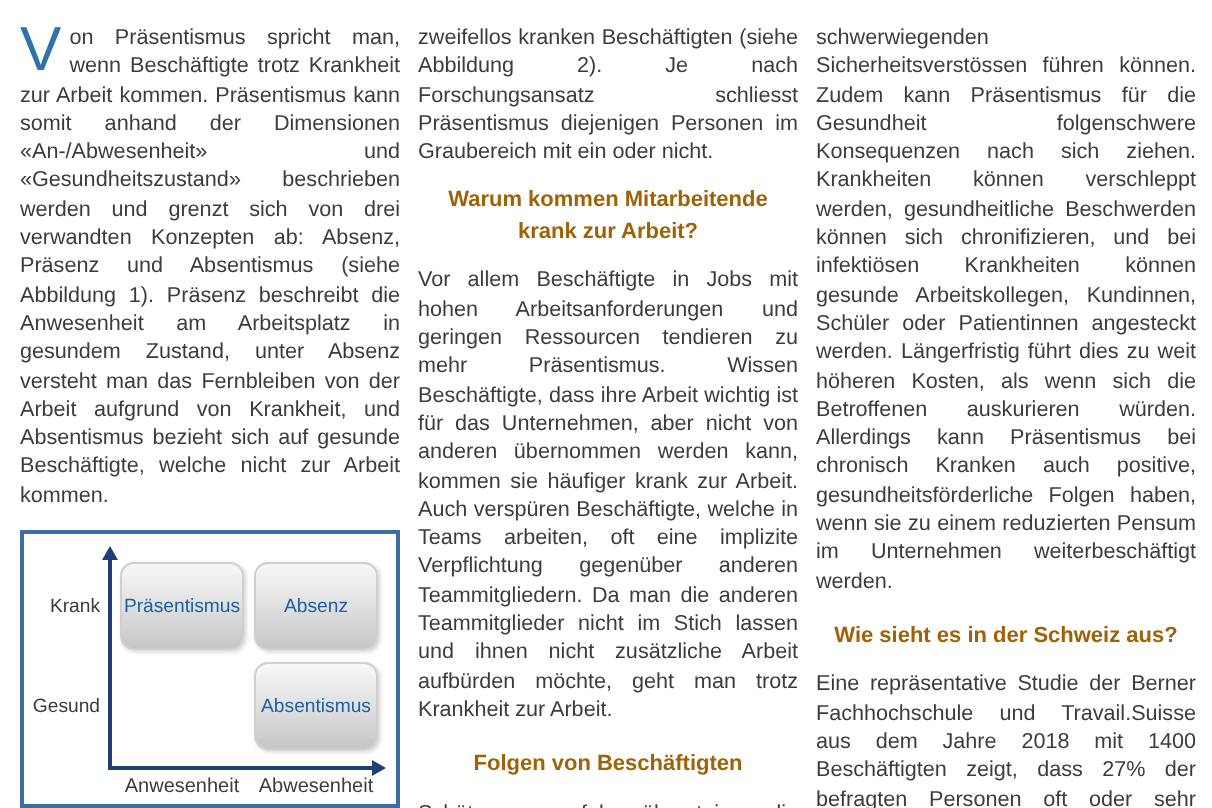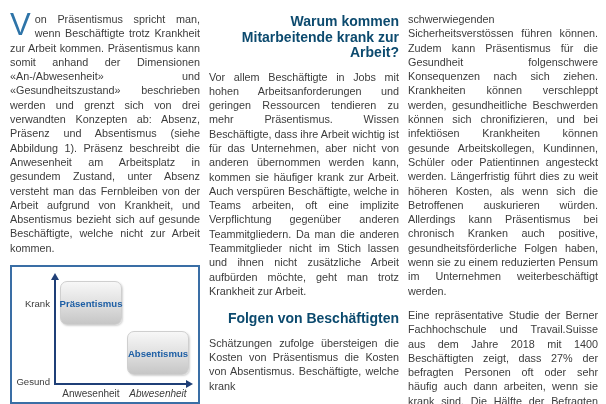--- a/index.html
+++ b/index.html
@@ -17,26 +17,26 @@
   .cols { display: flex; gap: 9px; }
   .col { width: 190px; flex: 0 0 190px; }
   .body-text {
     font-size: 10.8px;
     line-height: 14.3px;
     text-align: justify;
     color: #3c3c3c;
     margin-bottom: 10px;
   }
   .heading {
-    color: #0c4a6e;
-    font-size: 14px;
+    color: #a16207;
+    font-size: 11px;
     line-height: 15.5px;
     font-weight: 600;
     margin: 13px 0 9px 0;
-    text-align: right;
+    text-align: center;
   }
   .dropcap {
     float: left;
     color: #2e74a8;
     font-size: 31px;
     line-height: 25px;
     font-weight: 400;
     padding-right: 4px;
   }
   
@@ -79,45 +79,45 @@
   }
   .cell {
     position: absolute;
     width: 62px; height: 44px;
     border-radius: 7px;
     background: linear-gradient(#f7f7f7 0%, #e3e3e3 45%, #c6c6c6 100%);
     border: 1px solid #cfcfcf;
     box-shadow: 1px 1px 2px rgba(0,0,0,0.18);
     display: flex; align-items: center; justify-content: center;
     color: #1e5fa5;
-    font-weight: bold;
+    font-weight: normal;
     font-size: 9.6px;
   }
   .cell.c00 { left: 48px; top: 14px; }
   .cell.c01 { left: 115px; top: 14px; }
   .cell.c10 { left: 48px; top: 64px; }
   .cell.c11 { left: 115px; top: 64px; }
   .ylab {
     position: absolute;
     left: 0; width: 38px;
     text-align: right;
     font-size: 9.6px;
     color: #3c3c3c;
   }
   .ylab.y0 { top: 31px; }
-  .ylab.y1 { top: 81px; margin-top: 28px; }
+  .ylab.y1 { top: 81px; }
   .xlab {
     position: absolute;
     top: 121px; width: 62px;
     text-align: center;
     font-size: 10px;
     color: #3c3c3c;
   }
   .xlab.x0 { left: 48px; }
-  .xlab.x1 { left: 115px; font-style: italic; }
+  .xlab.x1 { left: 115px; }
   .col2 .heading.first { margin-top: 2px; }
 </style>
 </head>
 <body>
 
 <div class="page">
   <div class="cols">
 
     <div class="col col1">
       <p class="body-text"><span class="dropcap">V</span><span>on Präsentismus spricht man, wenn Beschäftigte trotz Krankheit zur Arbeit kommen. Präsentismus kann somit anhand der Dimensionen «An-/Abwesenheit» und «Gesundheitszustand» beschrieben werden und grenzt sich von drei verwandten Konzepten ab: Absenz, Präsenz und Absentismus (siehe Abbildung 1). Präsenz beschreibt die Anwesenheit am Arbeitsplatz in gesundem Zustand, unter Absenz versteht man das Fernbleiben von der Arbeit aufgrund von Krankheit, und Absentismus bezieht sich auf gesunde Beschäftigte, welche nicht zur Arbeit kommen.</span></p>
@@ -126,35 +126,38 @@
         <div class="figure-box">
           <span class="ylab y0">Krank</span>
           <span class="ylab y1">Gesund</span>
 
           <div class="axis-v"></div>
           <div class="arrow-up"></div>
           <div class="axis-h"></div>
           <div class="arrow-right"></div>
 
           <div class="cell c00">Präsentismus</div>
+          <div class="cell c01">Absenz</div>
           <div class="cell c11">Absentismus</div>
 
           <span class="xlab x0">Anwesenheit</span>
           <span class="xlab x1">Abwesenheit</span>
         </div>
 
       </figure>
     </div>
 
     <div class="col col2">
+      <p class="body-text">zweifellos kranken Beschäftigten (siehe Abbildung 2). Je nach Forschungsansatz schliesst Präsentismus diejenigen Personen im Graubereich mit ein oder nicht.</p>
       <h2 class="heading first">Warum kommen Mitarbeitende krank zur Arbeit?</h2>
       <p class="body-text">Vor allem Beschäftigte in Jobs mit hohen Arbeitsanforderungen und geringen Ressourcen tendieren zu mehr Präsentismus. Wissen Beschäftigte, dass ihre Arbeit wichtig ist für das Unternehmen, aber nicht von anderen übernommen werden kann, kommen sie häufiger krank zur Arbeit. Auch verspüren Beschäftigte, welche in Teams arbeiten, oft eine implizite Verpflichtung gegenüber anderen Teammitgliedern. Da man die anderen Teammitglieder nicht im Stich lassen und ihnen nicht zusätzliche Arbeit aufbürden möchte, geht man trotz Krankheit zur Arbeit.</p>
       <h2 class="heading">Folgen von Beschäftigten</h2>
       <p class="body-text">Schätzungen zufolge übersteigen die Kosten von Präsentismus die Kosten von Absentismus. Beschäftigte, welche krank</p>
     </div>
 
     <div class="col col3">
       <p class="body-text">schwerwiegenden Sicherheitsverstössen führen können. Zudem kann Präsentismus für die Gesundheit folgenschwere Konsequenzen nach sich ziehen. Krankheiten können verschleppt werden, gesundheitliche Beschwerden können sich chronifizieren, und bei infektiösen Krankheiten können gesunde Arbeitskollegen, Kundinnen, Schüler oder Patientinnen angesteckt werden. Längerfristig führt dies zu weit höheren Kosten, als wenn sich die Betroffenen auskurieren würden. Allerdings kann Präsentismus bei chronisch Kranken auch positive, gesundheitsförderliche Folgen haben, wenn sie zu einem reduzierten Pensum im Unternehmen weiterbeschäftigt werden.</p>
+      <h2 class="heading">Wie sieht es in der Schweiz aus?</h2>
       <p class="body-text">Eine repräsentative Studie der Berner Fachhochschule und Travail.Suisse aus dem Jahre 2018 mit 1400 Beschäftigten zeigt, dass 27% der befragten Personen oft oder sehr häufig auch dann arbeiten, wenn sie krank sind. Die Hälfte der Befragten zeigt dieses Verhalten nur selten, und ein Viertel kommt nicht krank zur Arbeit. Von denje-</p>
     </div>
 
   </div>
 </div>
 
 </body></html>

